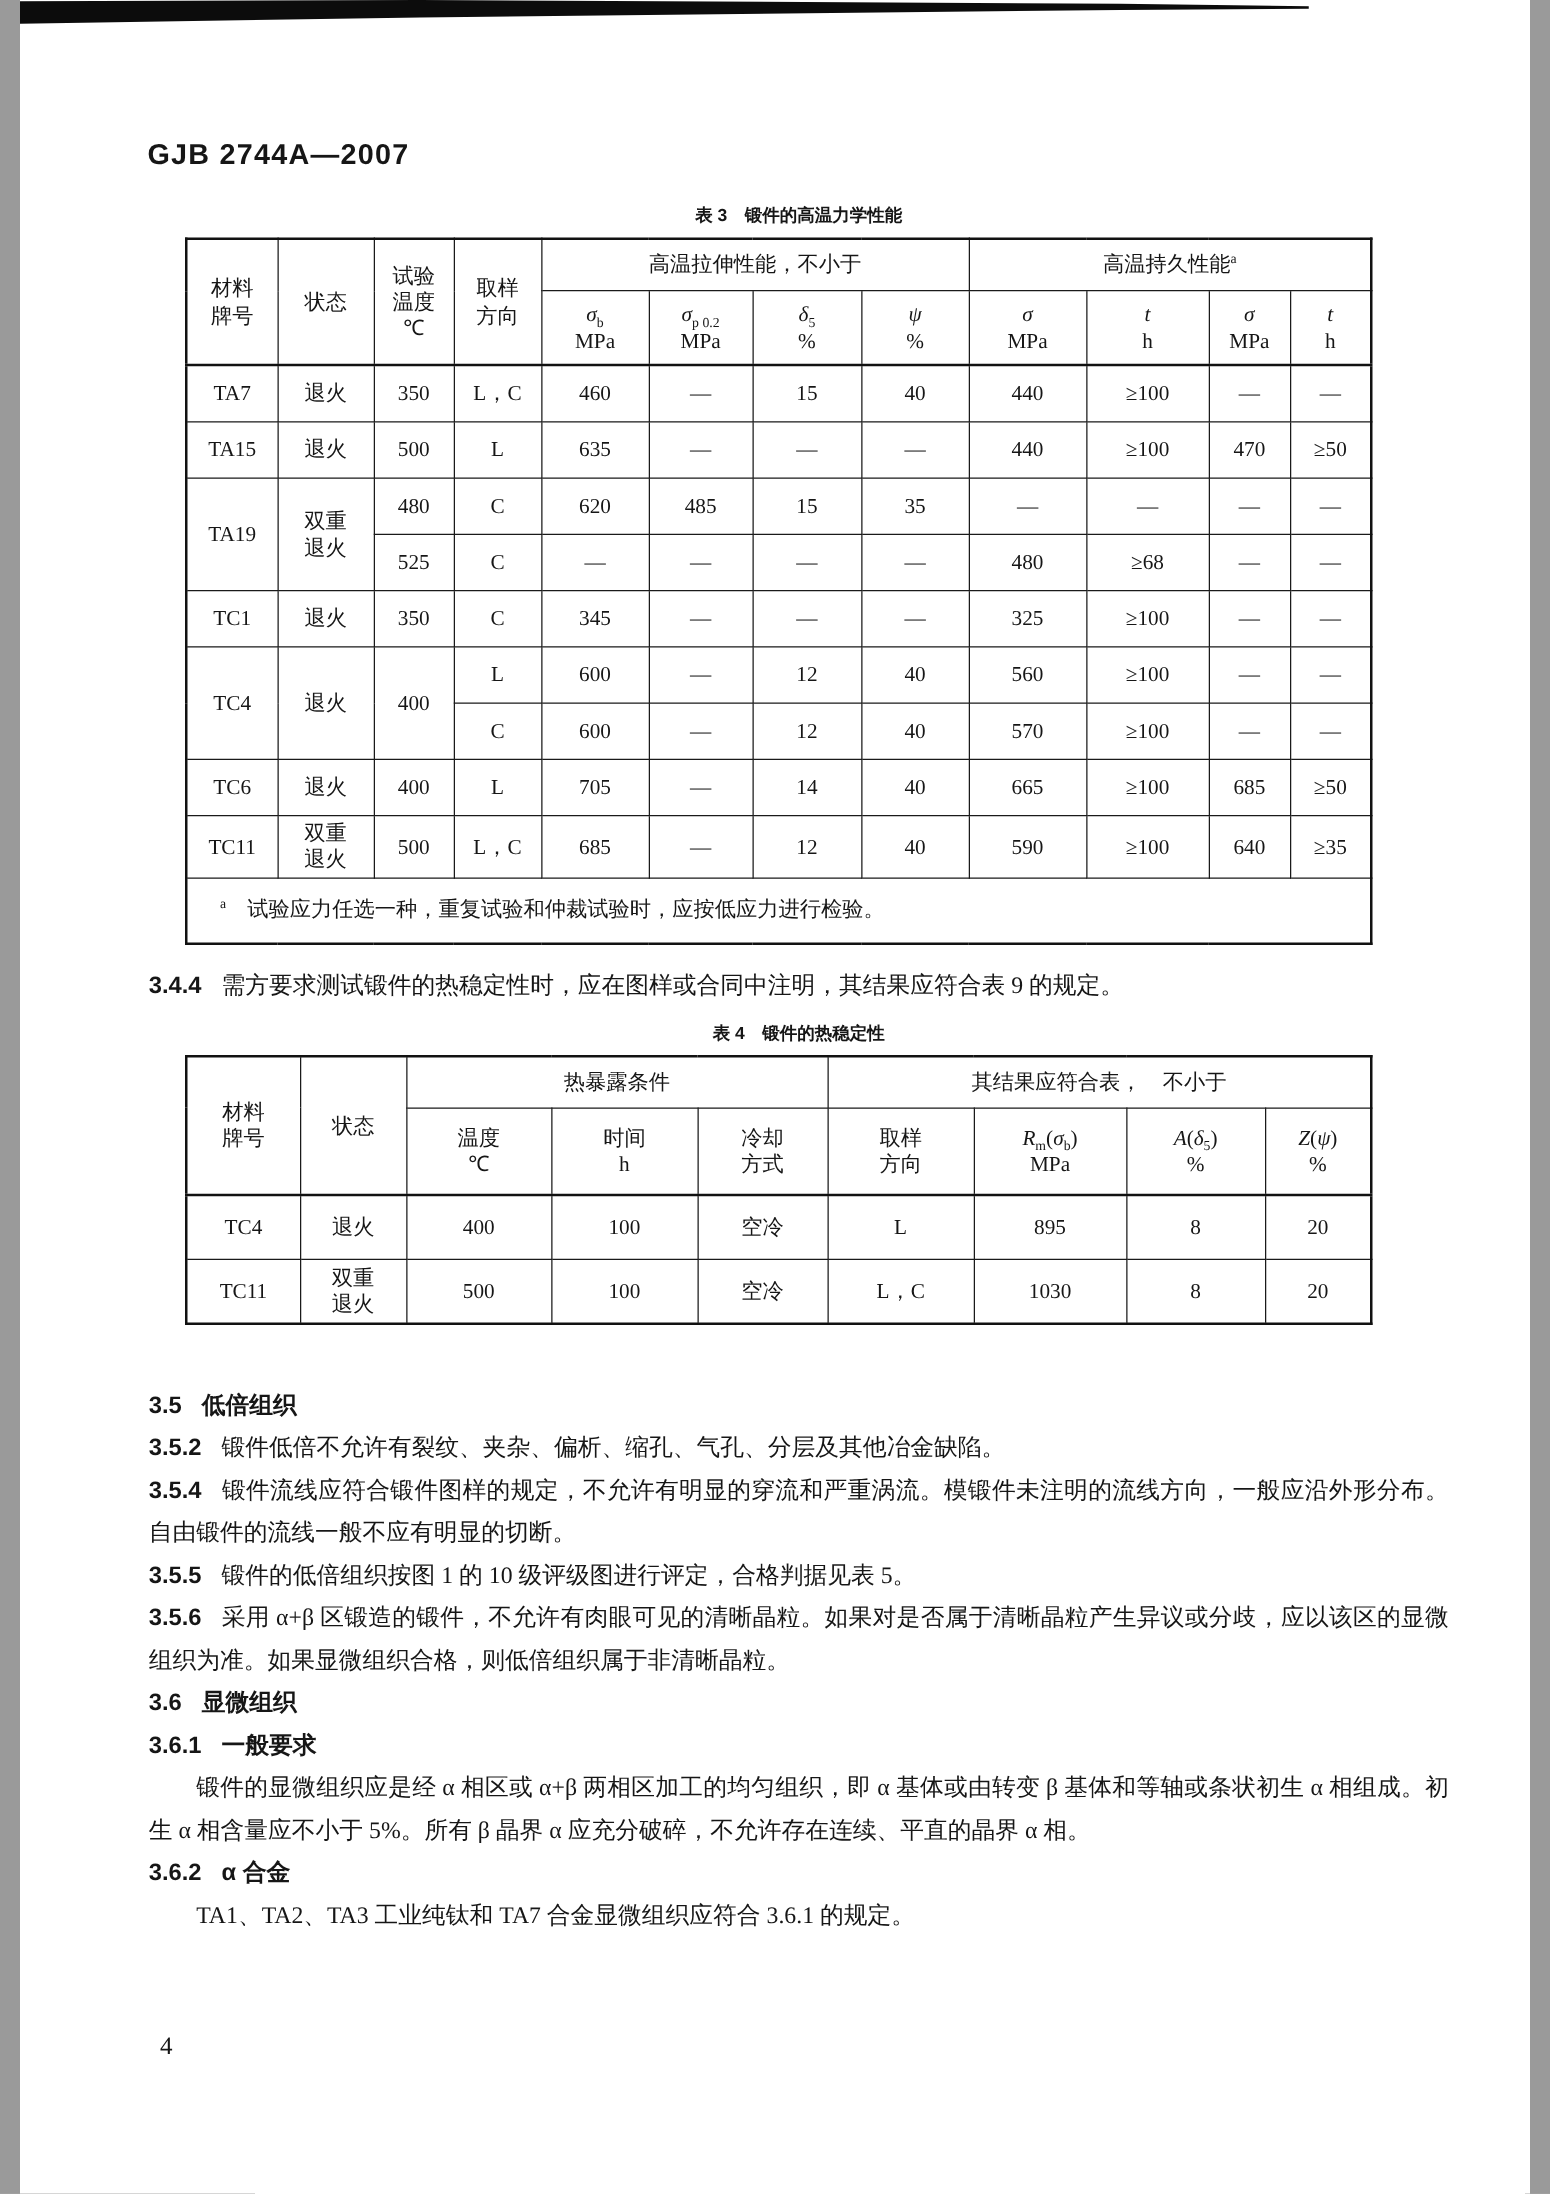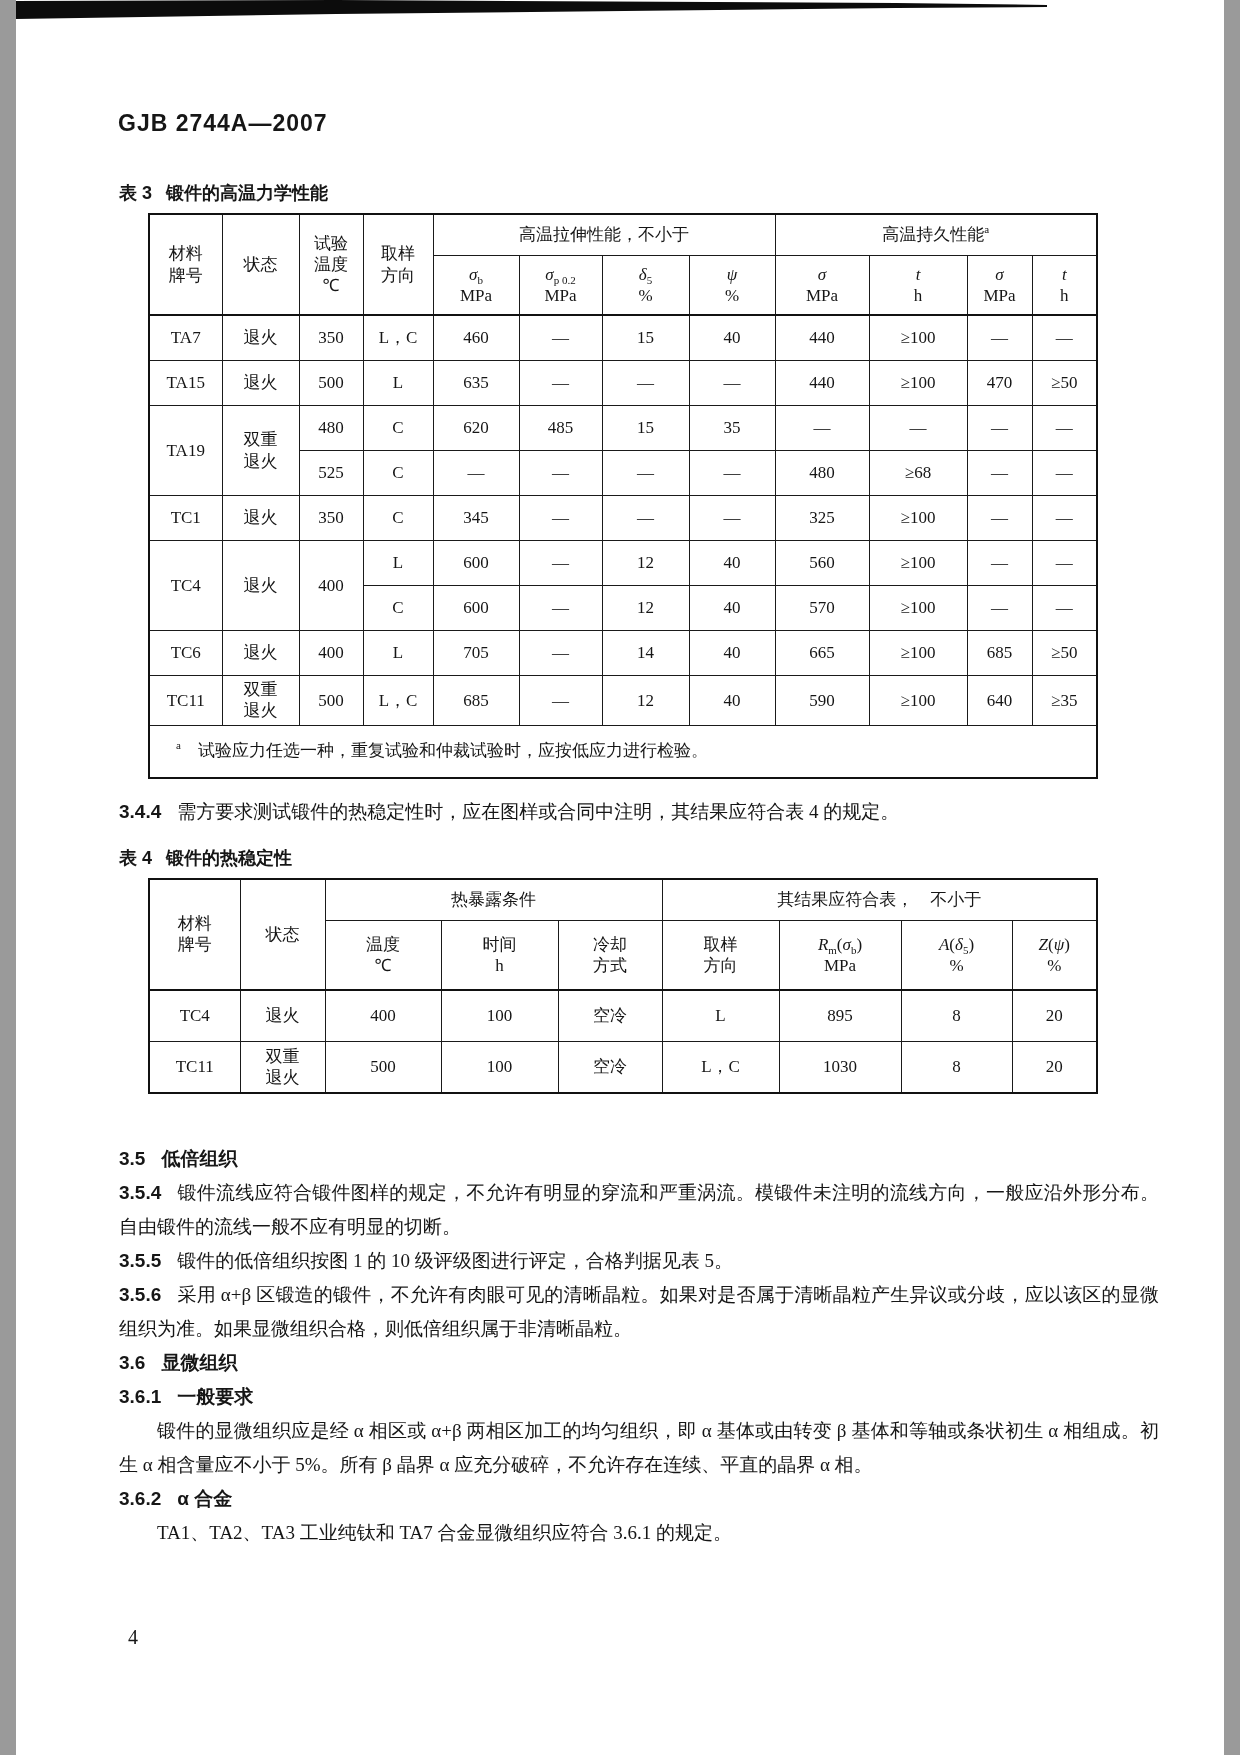--- a/index.html
+++ b/index.html
@@ -2,22 +2,22 @@
 <html><head>
 <meta charset="utf-8">
 <style>
   html,body{margin:0;padding:0;background:#9a9a9a;}
   .page{position:relative;width:1208px;height:1755px;margin:0 auto;background:#ffffff;
         overflow:hidden;font-family:"Liberation Serif",serif;color:#161616;}
   .artifact{position:absolute;top:0;left:0;}
   .hdr{position:absolute;left:102px;top:110px;font-family:"Liberation Sans",sans-serif;
        font-weight:700;font-size:23px;letter-spacing:1px;}
   .content{position:absolute;left:103px;top:164px;width:1040px;}
-  .cap{text-align:left;font-weight:700;font-size:18px;
-       font-family:"Liberation Sans",sans-serif;margin:17px 0 8px 0;}
+  .cap{text-align:center;font-weight:700;font-size:14px;
+       font-family:"Liberation Sans",sans-serif;margin:0 0 8px 0;}
   .cap .capsp{display:inline-block;width:14px;}
   table{border-collapse:collapse;table-layout:fixed;margin-left:29px;
         font-size:17px;border:2px solid #111;}
   .t3,.t4{width:948px;}
   td,th{border:1px solid #1a1a1a;text-align:center;vertical-align:middle;
         padding:3px 2px;line-height:1.25;}
   th{font-weight:normal;font-size:17px;}
   thead{border-bottom:2px solid #111;}
   .t3 thead tr:first-child th{height:34px;}
   .t3 thead tr:last-child th{height:52px;}
@@ -210,21 +210,21 @@
           <td>≥35</td>
         </tr>
       </tbody>
       <tfoot>
         <tr>
           <td colspan="12" class="fnote"><sup>a</sup><span>　试验应力任选一种，重复试验和仲裁试验时，应按低应力进行检验。</span></td>
         </tr>
       </tfoot>
     </table>
 
-    <p class="p344"><span class="num">3.4.4</span><span>需方要求测试锻件的热稳定性时，应在图样或合同中注明，其结果应符合表 4 的规定。</span></p>
+    <p class="p344"><span class="num">3.4.4</span><span>需方要求测试锻件的热稳定性时，应在图样或合同中注明，其结果应符合表 9 的规定。</span></p>
 
     <p class="cap"><span>表 4</span><span class="capsp"></span><span>锻件的热稳定性</span></p>
 
     <table class="t4">
       <colgroup>
         <col style="width:91px">
           <col style="width:85px">
           <col style="width:116px">
           <col style="width:117px">
         <col style="width:104px">
@@ -271,20 +271,21 @@
           <td>L，C</td>
           <td>1030</td>
           <td>8</td>
           <td>20</td>
         </tr>
       </tbody>
     </table>
 
     <div class="sec">
       <p><span class="num">3.5</span><span class="hword">低倍组织</span></p>
+      <p><span class="num">3.5.2</span><span>锻件低倍不允许有裂纹、夹杂、偏析、缩孔、气孔、分层及其他冶金缺陷。</span></p>
       <p><span class="num">3.5.4</span><span>锻件流线应符合锻件图样的规定，不允许有明显的穿流和严重涡流。模锻件未注明的流线方向，一般应沿外形分布。自由锻件的流线一般不应有明显的切断。</span></p>
       <p><span class="num">3.5.5</span><span>锻件的低倍组织按图 1 的 10 级评级图进行评定，合格判据见表 5。</span></p>
       <p><span class="num">3.5.6</span><span>采用 α+β 区锻造的锻件，不允许有肉眼可见的清晰晶粒。如果对是否属于清晰晶粒产生异议或分歧，应以该区的显微组织为准。如果显微组织合格，则低倍组织属于非清晰晶粒。</span></p>
       <p><span class="num">3.6</span><span class="hword">显微组织</span></p>
       <p><span class="num">3.6.1</span><span class="hword">一般要求</span></p>
       <p class="indent"><span>锻件的显微组织应是经 α 相区或 α+β 两相区加工的均匀组织，即 α 基体或由转变 β 基体和等轴或条状初生 α 相组成。初生 α 相含量应不小于 5%。所有 β 晶界 α 应充分破碎，不允许存在连续、平直的晶界 α 相。</span></p>
       <p><span class="num">3.6.2</span><span class="hword">α 合金</span></p>
       <p class="indent"><span>TA1、TA2、TA3 工业纯钛和 TA7 合金显微组织应符合 3.6.1 的规定。</span></p>
     </div>
 

